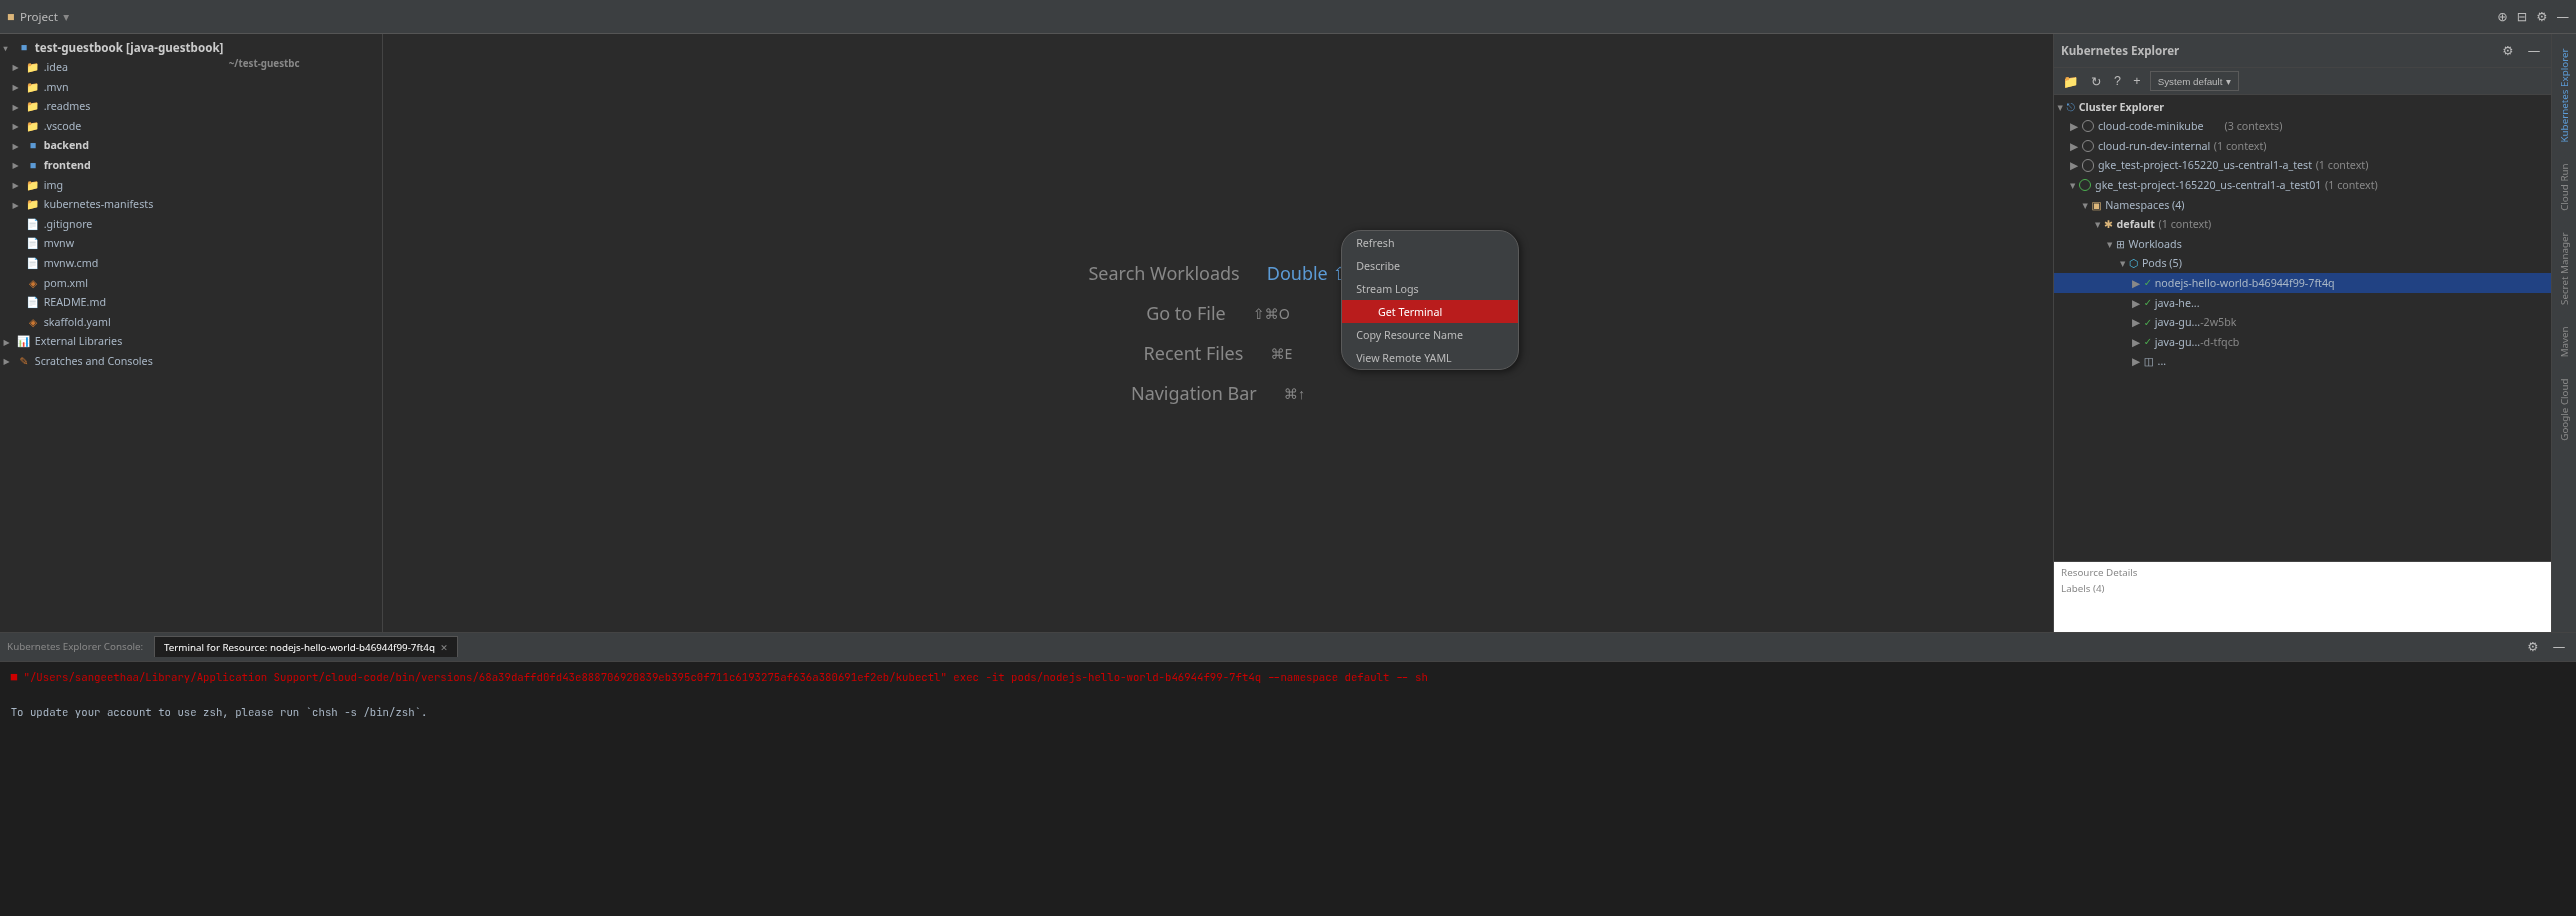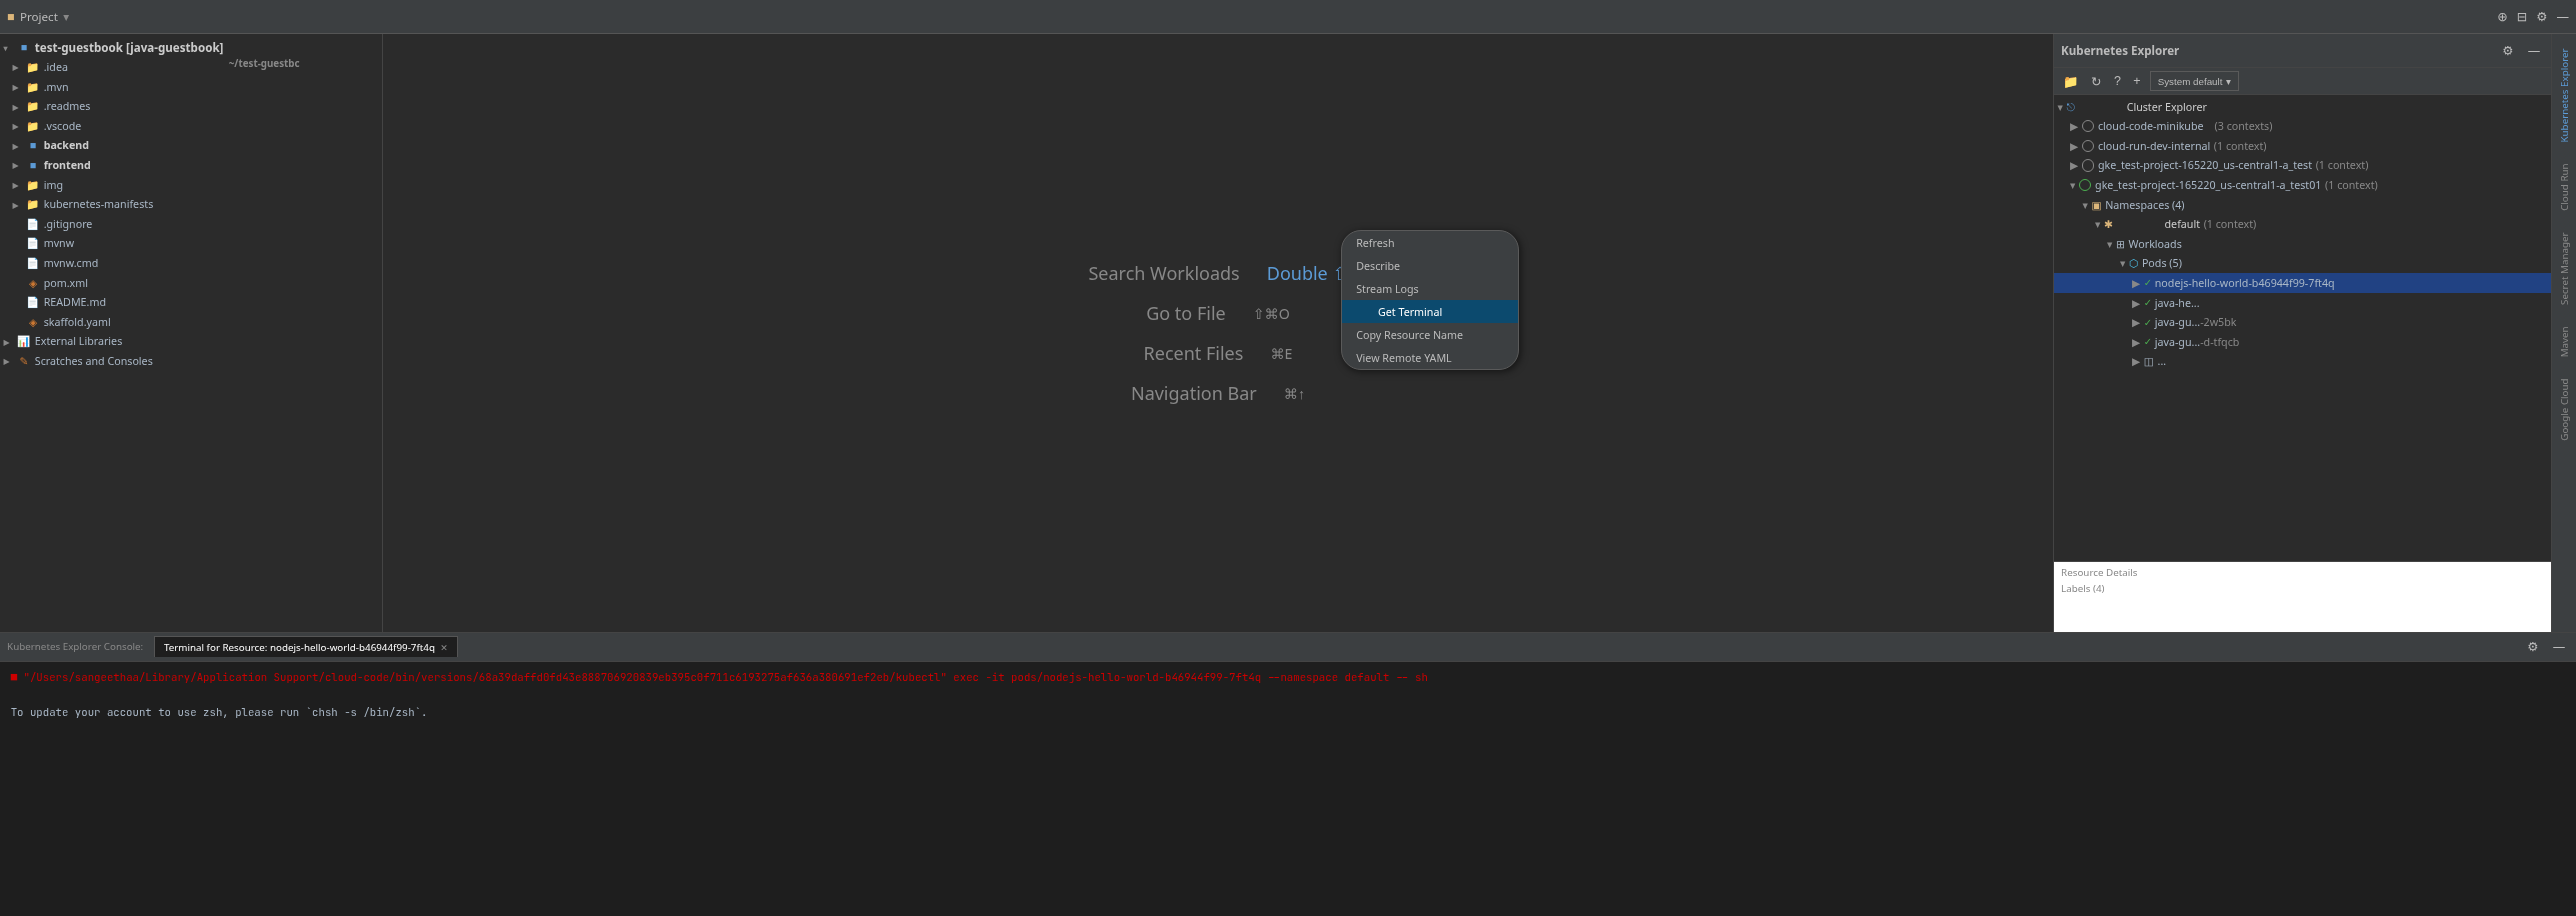--- a/index.html
+++ b/index.html
@@ -200,21 +200,21 @@
     .k8s-indent-1 { padding-left: 16px; }
     .k8s-indent-2 { padding-left: 28.5px; }
     .k8s-indent-3 { padding-left: 41px; }
     .k8s-indent-4 { padding-left: 53px; }
     .k8s-indent-5 { padding-left: 66px; }
     .k8s-indent-6 { padding-left: 78px; }
 
     .k8s-check { color: #4caf50; margin-right: 2.7px; font-size: 9.8px; }
     .k8s-circle { width: 12.5px; height: 12.5px; border-radius: 50%; border: 1.8px solid #888; display: inline-block; margin-right: 3.6px; flex-shrink: 0; }
     .k8s-circle-active { border-color: #4caf50; }
-    .k8s-bold { font-weight: normal; color: #cccccc; margin-left: 48px; }
+    .k8s-bold { font-weight: bold; color: #cccccc; }
 
     .resource-details {
       background: #ffffff;
       border-top: 0.9px solid #444;
       padding: 3.6px 7.1px;
       height: 71px;
       font-size: 9.8px;
       color: #888;
     }
 
@@ -231,21 +231,21 @@
       padding: 4.5px 14.2px;
       cursor: pointer;
       font-size: 10.7px;
       color: #bbbbbb;
       display: flex;
       justify-content: space-between;
       align-items: center;
       height: 23px;
     }
     .context-menu-item.active {
-      background: #0c4a6e;
+      background: #b91c1c;
       color: #ffffff;
       padding-left: 36px;
     }
 
     
     .bottom-area {
       height: 285px;
       background: #1e1e1e;
       border-top: 0.9px solid #444;
       display: flex;
@@ -550,21 +550,21 @@
       <div class="k8s-item k8s-indent-0">
         <span style="margin-right:3.6px; color:#888;">▾</span>
         <span style="color:#5c9bd6; margin-right:3.6px;">⎋</span>
         <span class="k8s-bold">Cluster Explorer</span>
       </div>
 
       <div class="k8s-item k8s-indent-1">
         <span style="margin-right:3.6px; color:#888;">▶</span>
         <span class="k8s-circle"></span>
         <span>cloud-code-minikube</span>
-        <span style="color:#888; margin-left:11px;">(3 contexts)</span>
+        <span style="color:#888; margin-left:21px;">(3 contexts)</span>
       </div>
 
       <div class="k8s-item k8s-indent-1">
         <span style="margin-right:3.6px; color:#888;">▶</span>
         <span class="k8s-circle"></span>
         <span>cloud-run-dev-internal</span>
         <span style="color:#888; margin-left:3.6px;">(1 context)</span>
       </div>
 
       <div class="k8s-item k8s-indent-1">

